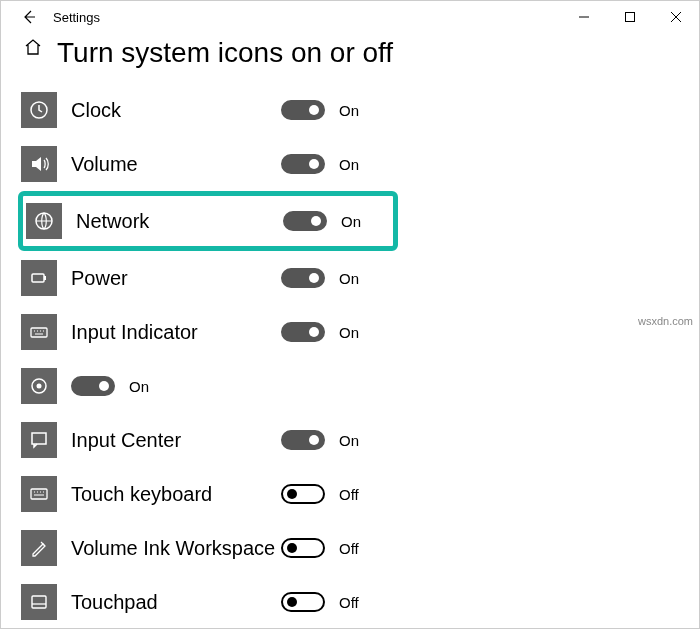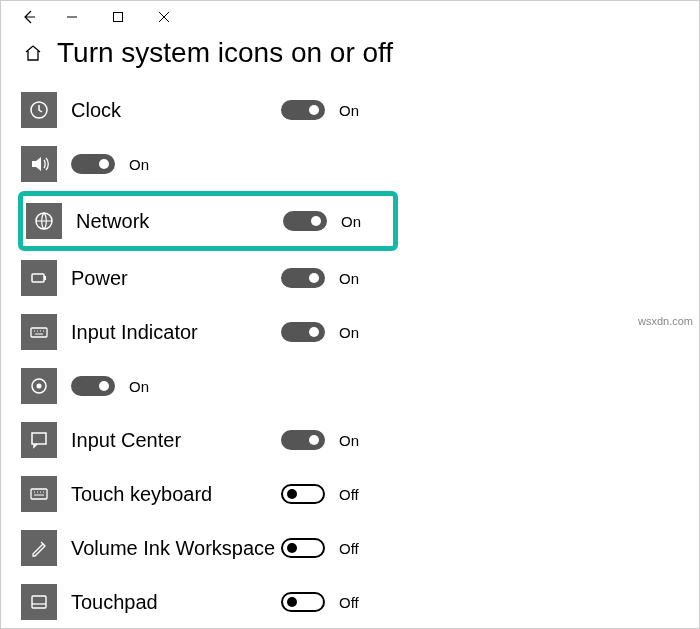--- a/index.html
+++ b/index.html
@@ -40,21 +40,21 @@
     width: 46px;
     height: 32px;
     display: flex;
     align-items: center;
     justify-content: center;
     font-family: "Segoe UI Symbol", sans-serif;
     font-size: 11px;
   }
   .header {
     display: flex;
-    align-items: center;
+    align-items: flex-start;
     padding: 4px 36px 14px 20px;
   }
   .home-icon {
     width: 24px;
     display: flex;
     align-items: center;
     justify-content: center;
     margin-right: 12px;
   }
   .page-title {
@@ -141,20 +141,21 @@
 </style>
 </head>
 <body>
 
 <div class="titlebar">
   <div class="back">
     <svg width="16" height="16" viewBox="0 0 16 16">
         <path d="M10 2 L4 8 L10 14 M4 8 H14" stroke="#000" stroke-width="1.2" fill="none"></path>
       </svg>
   </div>
+  <div class="title">Settings</div>
   <div class="winbtns">
     <div class="winbtn">
       <svg width="10" height="10">
           <line x1="0" y1="5" x2="10" y2="5" stroke="#000"></line>
         </svg>
     </div>
     <div class="winbtn">
       <svg width="10" height="10">
           <rect x="0.5" y="0.5" width="9" height="9" stroke="#000" fill="none"></rect>
         </svg>
@@ -193,20 +194,21 @@
         <div class="state">On</div>
       </div>
     </div>
     <div class="row">
       <div class="iconbox">
         <svg width="24" height="24" viewBox="0 0 24 24">
           <path d="M5 9v6h4l5 4V5l-5 4H5z" fill="#fff" stroke="none"></path>
           <path d="M17 8c1.5 1.5 1.5 6.5 0 8M19 6c3 3 3 9 0 12" stroke-width="1.3"></path>
         </svg>
       </div>
+      <div class="label">Volume</div>
       <div class="toggle-wrap">
         <div class="toggle on">
           <div class="knob"></div>
         </div>
         <div class="state">On</div>
       </div>
     </div>
     <div class="row highlight">
       <div class="iconbox">
         <svg width="24" height="24" viewBox="0 0 24 24">

